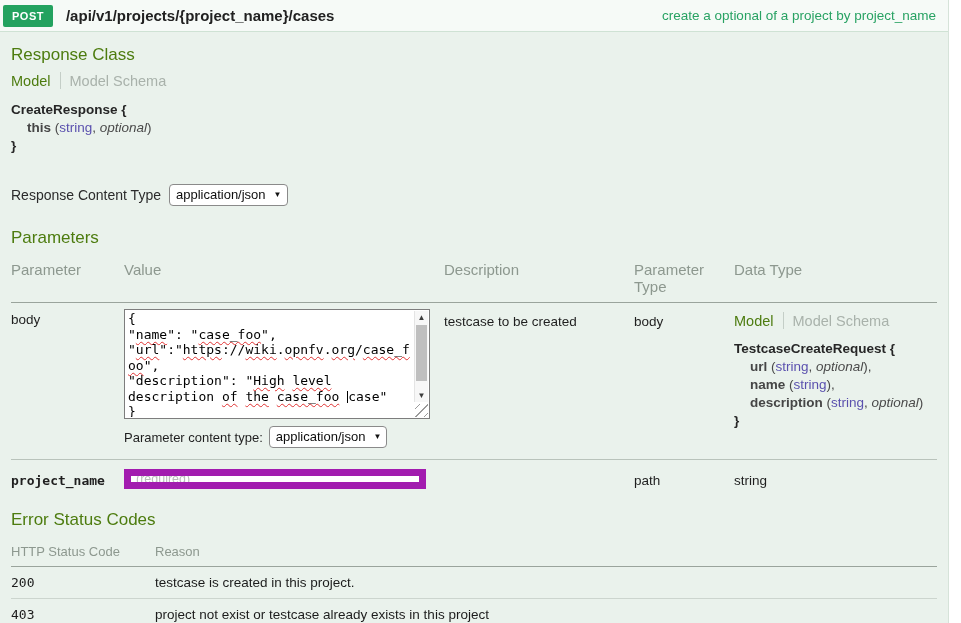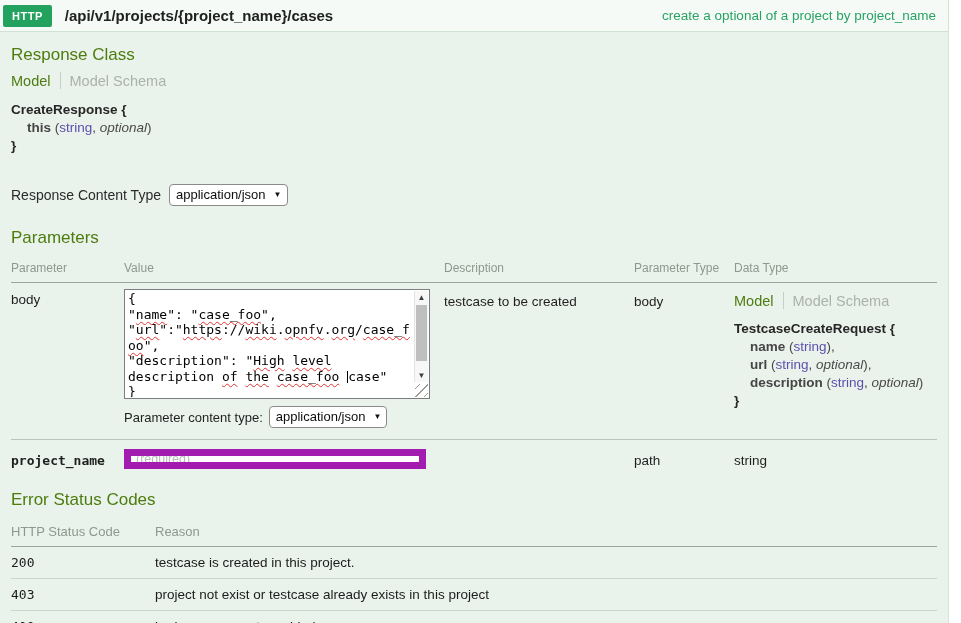--- a/index.html
+++ b/index.html
@@ -36,21 +36,21 @@
 
   
   .rct-row { margin-top: 29px; display: flex; align-items: center; font-size: 14px; color: #2b2b2b; }
   .select { display: inline-flex; align-items: center; gap: 8px; background: #fff;
     border: 1px solid #8a8a8a; border-radius: 4px; padding: 2px 5px 3px 6px; font-size: 13px;
     color: #0d0d0d; cursor: pointer; }
   .select .arr { font-size: 8px; color: #111; }
 
   
   .pgrid { display: grid; grid-template-columns: 113px 320px 190px 100px 1fr; }
-  .phead { margin-top: 9px; font-size: 12px; color: #8d988f; padding: 4px 0 7px;
+  .phead { margin-top: 9px; font-size: 15px; color: #8d988f; padding: 4px 0 7px;
     border-bottom: 1px solid #9aa49c; }
   .prow { padding-top: 9px; font-size: 13.5px; color: #1f1f1f; }
   .rowsep { border-bottom: 1px solid #b9c3bb; margin-top: 11px; }
   .prow2 { padding: 9px 0 11px; font-size: 13.5px; color: #1f1f1f; align-items: start; }
   .pname-mono { font-family: "DejaVu Sans Mono", monospace; font-weight: bold; font-size: 13px; }
 
   
   .editor { position: relative; width: 306px; height: 110px; background: #fff;
     border: 1px solid #7d7d7d; margin-top: -3px; }
   .ed-text { position: absolute; left: 3px; top: 1px; right: 17px; bottom: 1px; overflow: hidden;
@@ -84,21 +84,21 @@
   .err-code { font-family: "DejaVu Sans Mono", monospace; font-size: 13px; }
 
   .dt-sig { margin-top: 11px; }
 </style>
 </head>
 <body>
 
 <div class="operation">
 
   <div class="op-heading">
-    <span class="method-badge">HTTP</span>
+    <span class="method-badge">POST</span>
     <a class="endpoint-path" href="#">/api/v1/projects/{project_name}/cases</a>
     <span class="spacer"></span>
     <a class="summary-link" href="#">create a optional of a project by project_name</a>
   </div>
 
   <div class="content">
 
     <h4 class="section-title">Response Class</h4>
     <div class="tabs">
       <span class="tab-active">Model</span>
@@ -151,22 +151,22 @@
       <span style="padding-top:2px">testcase to be created</span>
       <span style="padding-top:2px">body</span>
       <div>
         <div class="tabs" style="margin-top:0">
           <span class="tab-active">Model</span>
           <span class="tab-sep"></span>
           <span class="tab-inactive">Model Schema</span>
         </div>
         <div class="model-sig dt-sig">
             <div class="sig-brace">TestcaseCreateRequest {</div>
+            <div class="sig-prop"><span class="prop-name">url</span> (<span class="prop-type">string</span>, <span class="prop-opt">optional</span>),</div>
             <div class="sig-prop"><span class="prop-name">name</span> (<span class="prop-type">string</span>),</div>
-            <div class="sig-prop"><span class="prop-name">url</span> (<span class="prop-type">string</span>, <span class="prop-opt">optional</span>),</div>
             <div class="sig-prop"><span class="prop-name">description</span> (<span class="prop-type">string</span>, <span class="prop-opt">optional</span>)</div>
             <div class="sig-brace">}</div>
           </div>
       </div>
     </div>
 
     <div class="rowsep"></div>
 
     <div class="pgrid prow2">
       <span class="pname-mono" style="padding-top:4px">project_name</span>

